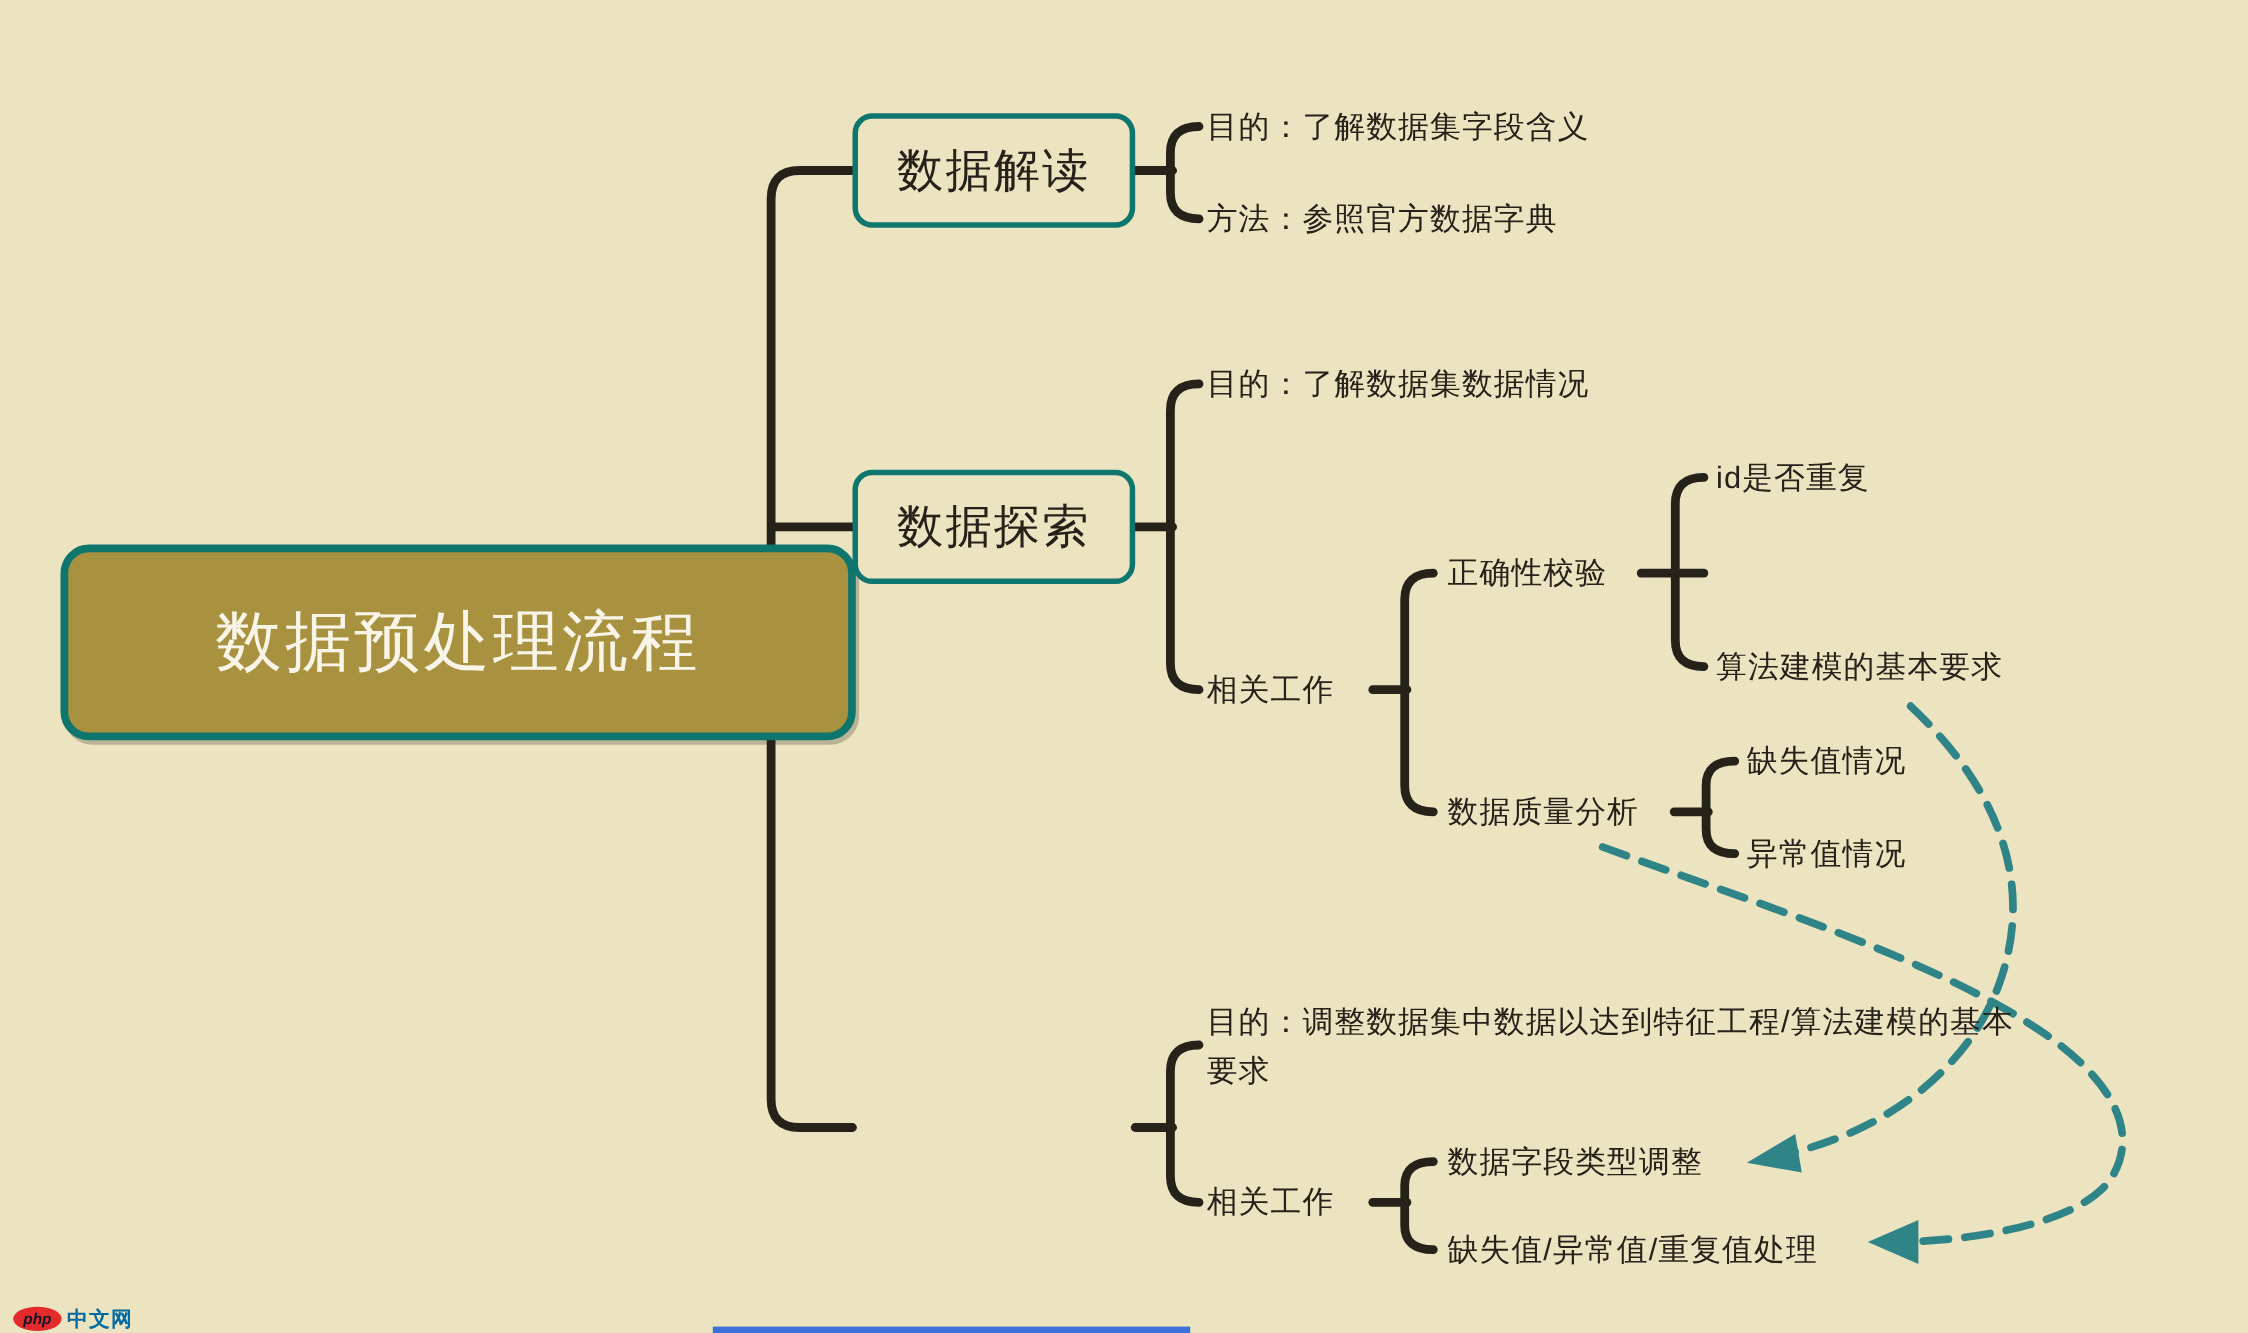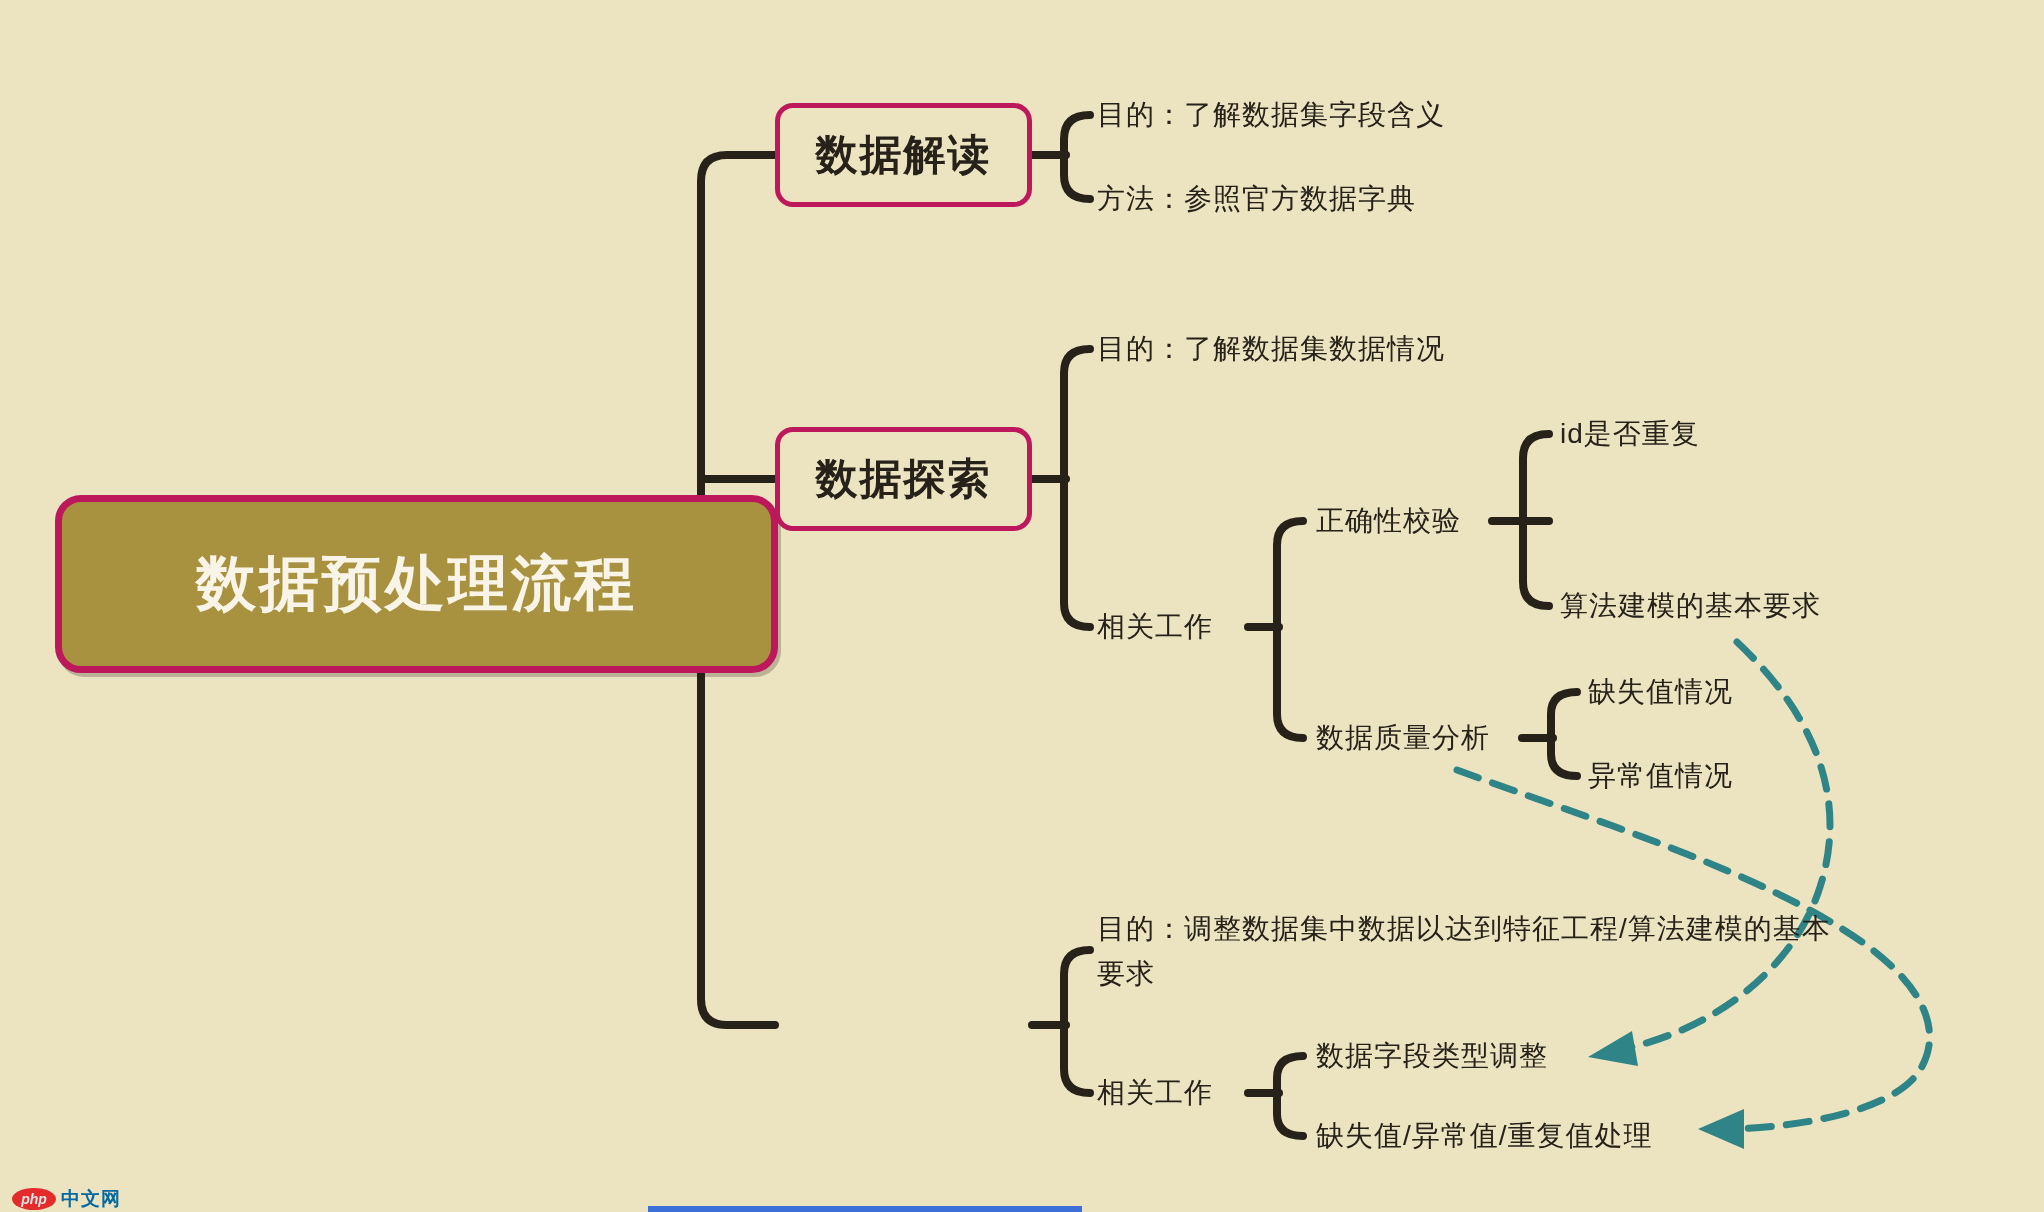--- a/index.html
+++ b/index.html
@@ -5,41 +5,41 @@
   html,body{margin:0;padding:0;background:#ece4c1;}
   .stage{
     position:relative;width:2044px;height:1212px;overflow:hidden;
     background:#ece4c1;
     font-family:"Liberation Sans","DejaVu Sans",sans-serif;
     color:#262119;
   }
   svg.wires{position:absolute;left:0;top:0;width:2044px;height:1212px;}
   .node{
     position:absolute;display:flex;align-items:center;justify-content:center;
-    box-sizing:border-box;border:5px solid #be185d;border-radius:18px;
-    background:transparent;font-size:42px;letter-spacing:2px;white-space:nowrap;font-weight:bold;
+    box-sizing:border-box;border:5px solid #0f766e;border-radius:18px;
+    background:transparent;font-size:42px;letter-spacing:2px;white-space:nowrap;
   }
   .root{
     left:55px;top:495px;width:723px;height:178px;
     background:#a8913f;border-width:7px;border-radius:26px;
     color:#f8f4e7;font-size:60px;letter-spacing:3px;
     box-shadow:3px 4px 0 rgba(38,33,25,0.25);
   }
   .b-interpret{left:775px;top:103px;width:257px;height:104px;}
   .b-explore {left:775px;top:427px;width:257px;height:104px;}
   .b-clean   {left:775px;top:973px;width:257px;height:104px;}
   .lbl{
     position:absolute;font-size:28px;line-height:1.2;white-space:nowrap;
     transform:translateY(-50%);letter-spacing:1px;
   }
   .lbl.block{white-space:normal;transform:none;line-height:45px;}
   .watermark{position:absolute;left:12px;top:1186px;display:flex;align-items:center;gap:5px;}
   .wm-oval{
     width:44px;height:22px;border-radius:50%;background:#e32b2b;
-    color:#e5e5e5;font-size:14px;font-weight:bold;font-style:italic;
+    color:#0f172a;font-size:14px;font-weight:bold;font-style:italic;
     display:flex;align-items:center;justify-content:center;letter-spacing:0;
   }
   .wm-site{font-size:19px;font-weight:bold;color:#0369a1;letter-spacing:1px;}
   .progress{position:absolute;left:648px;top:1206px;width:434px;height:6px;background:#3d6fd8;}
 </style>
 </head>
 <body>
 
 <div class="stage">
 

